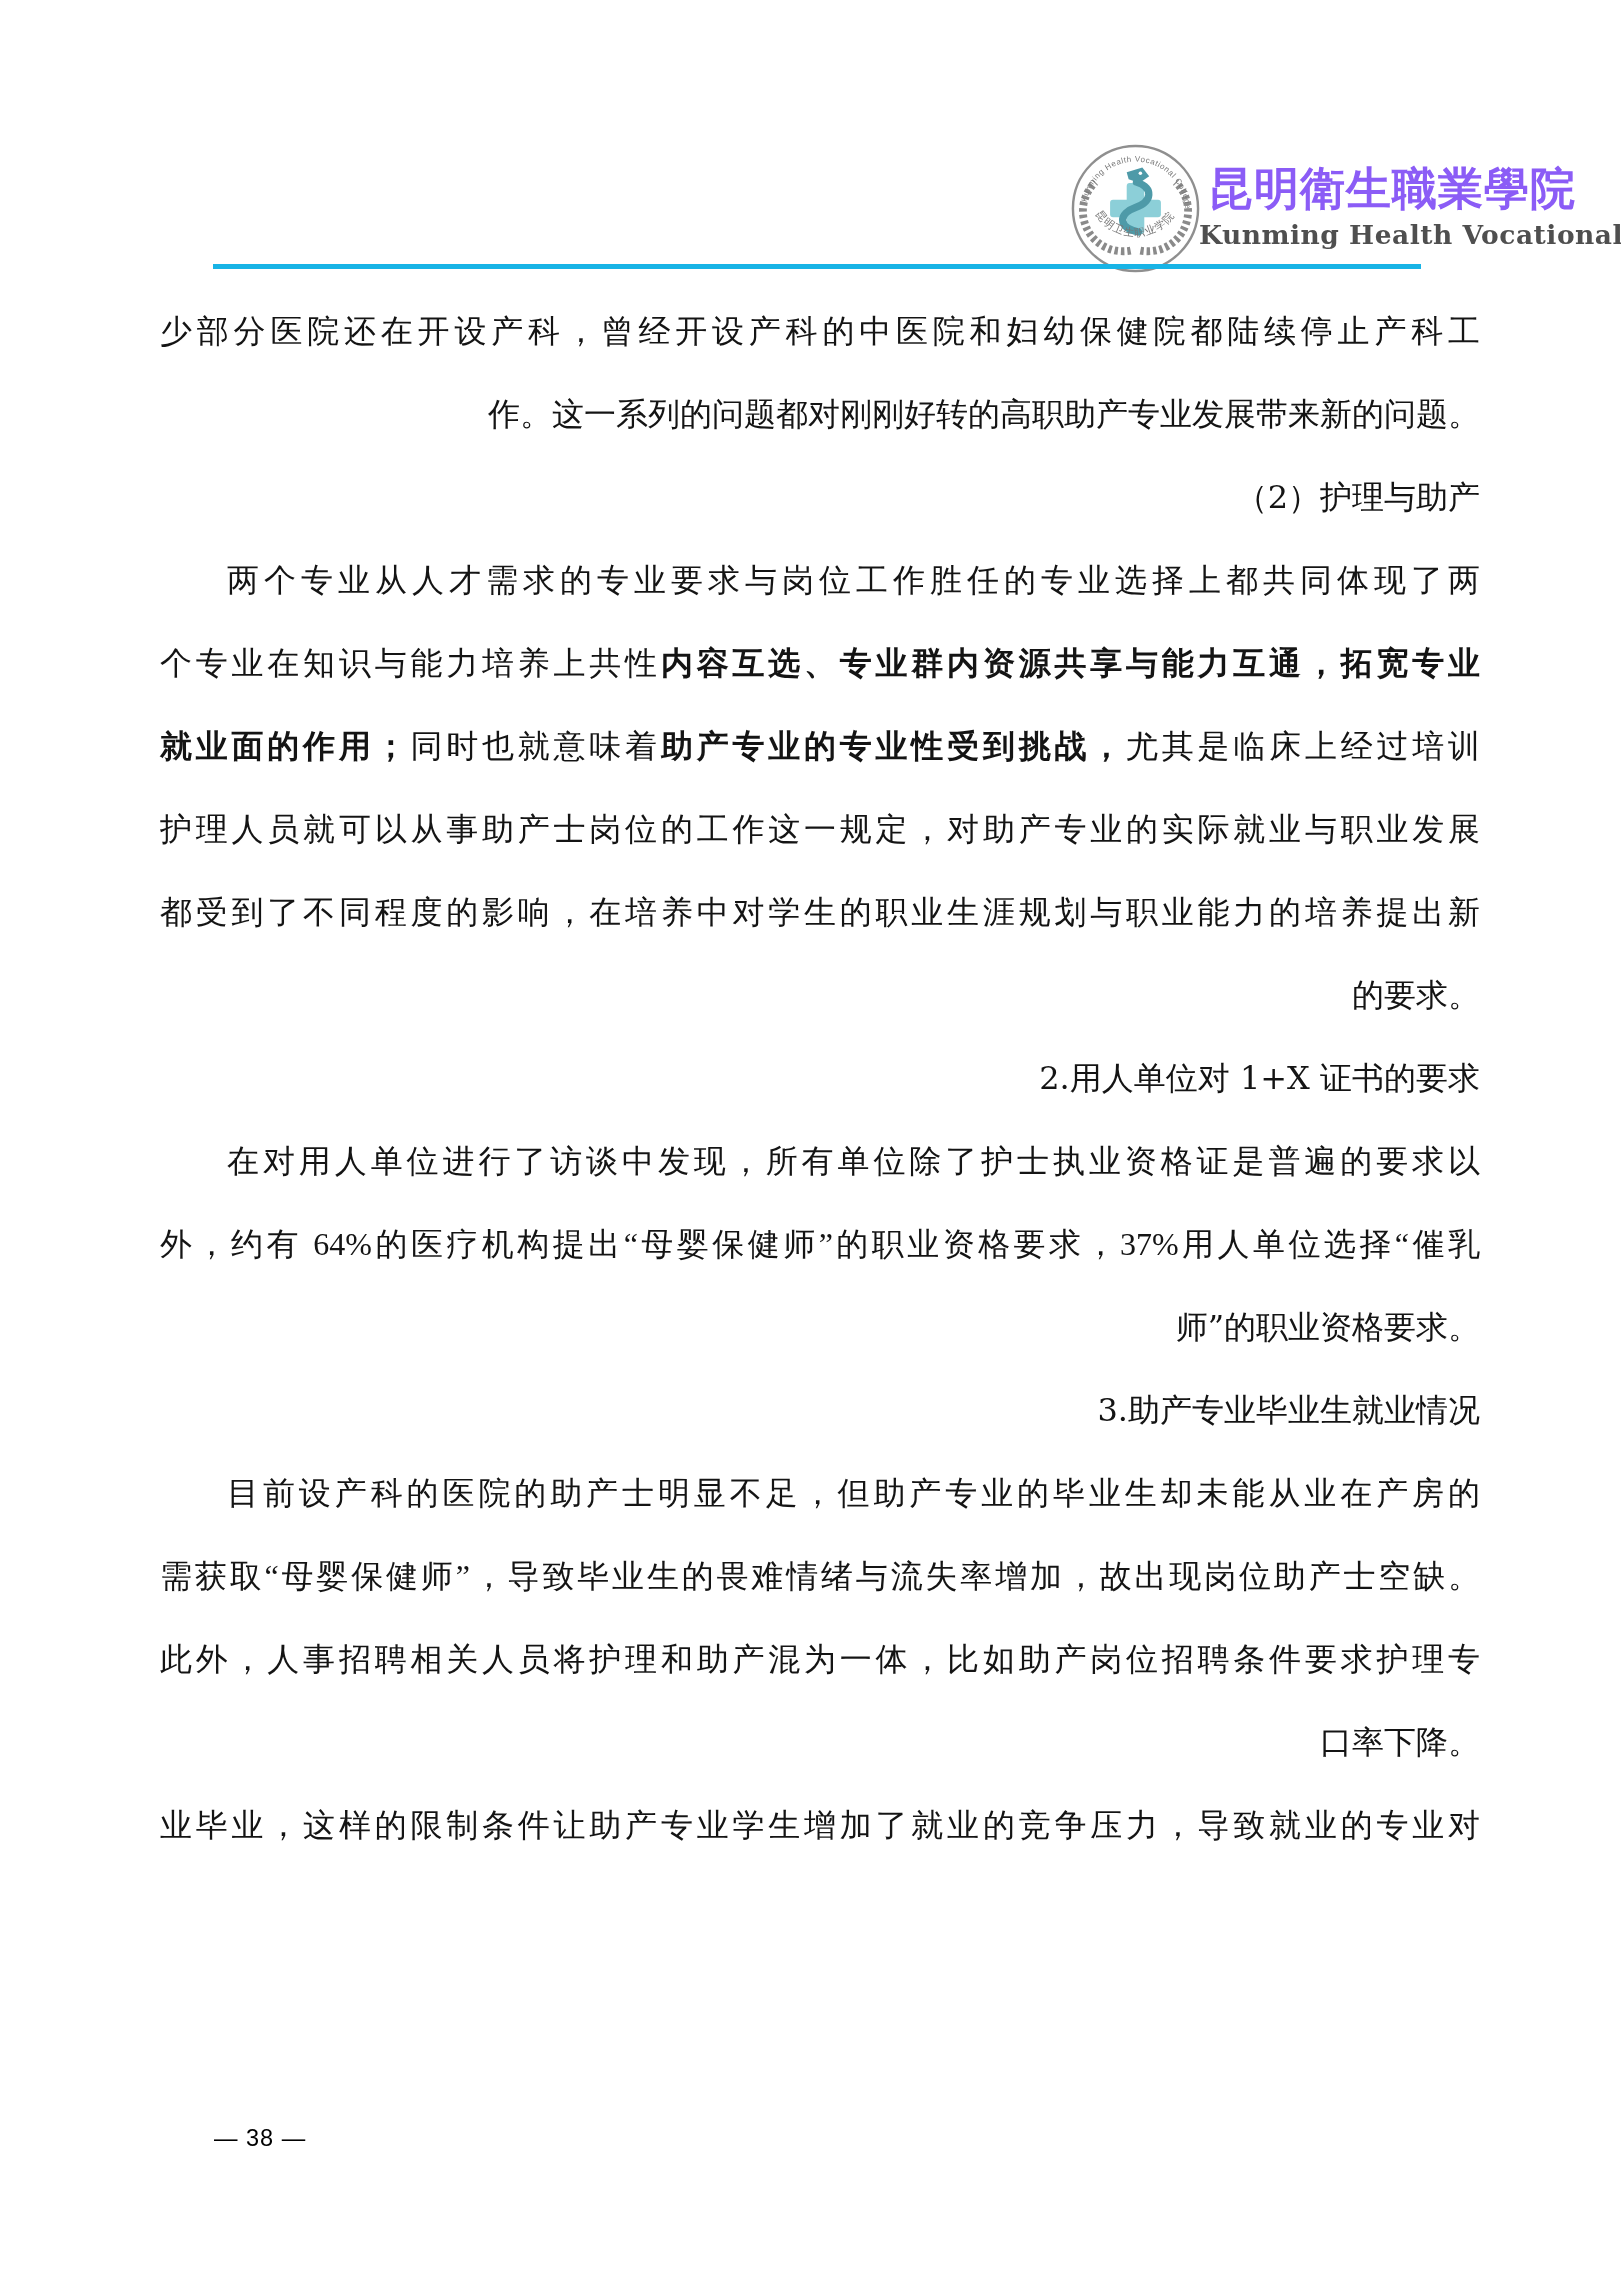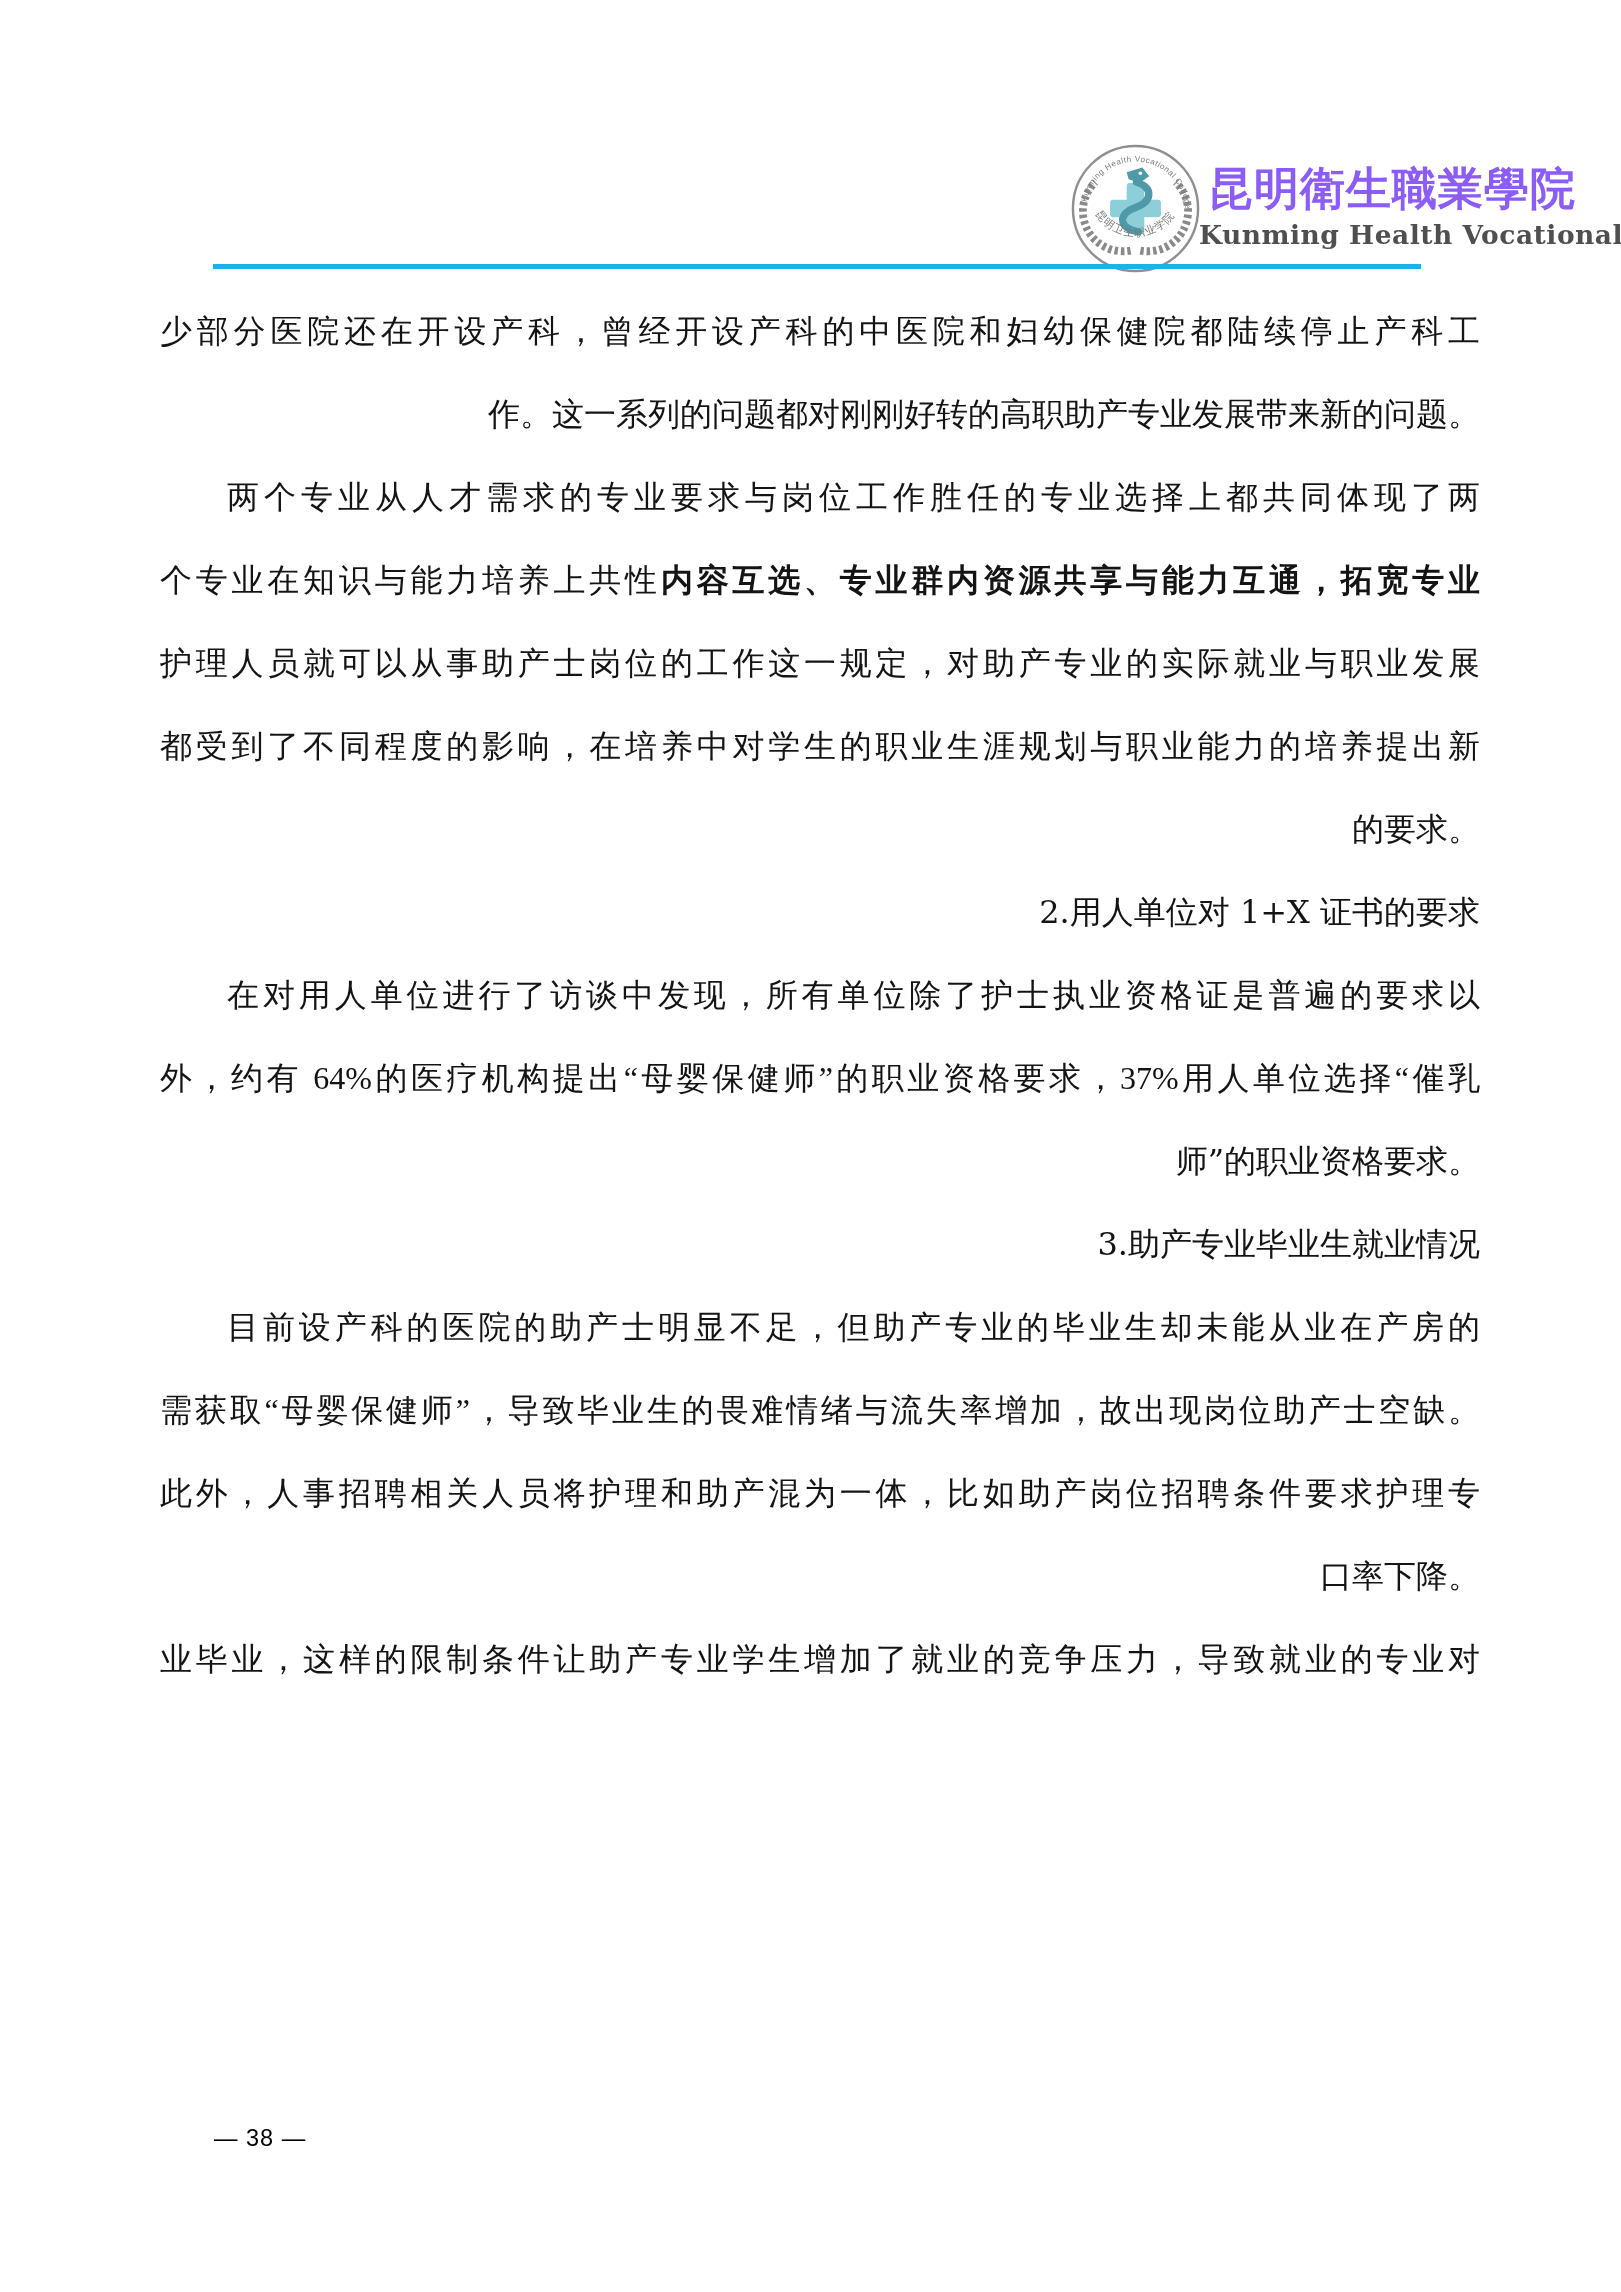--- a/index.html
+++ b/index.html
@@ -74,22 +74,24 @@
   </svg>
 </div>
 
 <div id="title-zh">昆明衛生職業學院</div>
 <div id="title-en">Kunming Health Vocational College</div>
 <div id="divider" style="background: rgb(24, 180, 230);"></div>
 
 <main id="doc-body">
     <div class="line just"><span>少部分医院还在开设产科，曾经开设产科的中医院和妇幼保健院都陆续停止产科工</span></div>
     <div class="line"><span>作。这一系列的问题都对刚刚好转的高职助产专业发展带来新的问题。</span></div>
+    <div class="line ind"><span>（2）护理与助产</span></div>
     <div class="line just ind"><span>两个专业从人才需求的专业要求与岗位工作胜任的专业选择上都共同体现了两</span></div>
     <div class="line just"><span>个专业在知识与能力培养上共性</span><span class="b">内容互选、专业群内资源共享与能力互通，拓宽专业</span></div>
+    <div class="line just"><span class="b">就业面的作用；</span><span>同时也就意味着</span><span class="b">助产专业的专业性受到挑战，</span><span>尤其是临床上经过培训</span></div>
     <div class="line just"><span>护理人员就可以从事助产士岗位的工作这一规定，对助产专业的实际就业与职业发展</span></div>
     <div class="line just"><span>都受到了不同程度的影响，在培养中对学生的职业生涯规划与职业能力的培养提出新</span></div>
     <div class="line"><span>的要求。</span></div>
     <div class="line ind"><span>2.用人单位对 1+X 证书的要求</span></div>
     <div class="line just ind"><span>在对用人单位进行了访谈中发现，所有单位除了护士执业资格证是普遍的要求以</span></div>
     <div class="line just"><span>外，约有 64%的医疗机构提出“母婴保健师”的职业资格要求，37%用人单位选择“催乳</span></div>
     <div class="line"><span>师”的职业资格要求。</span></div>
     <div class="line ind"><span>3.助产专业毕业生就业情况</span></div>
     <div class="line just ind"><span>目前设产科的医院的助产士明显不足，但助产专业的毕业生却未能从业在产房的</span></div>
     <div class="line just"><span>需获取“母婴保健师”，导致毕业生的畏难情绪与流失率增加，故出现岗位助产士空缺。</span></div>

